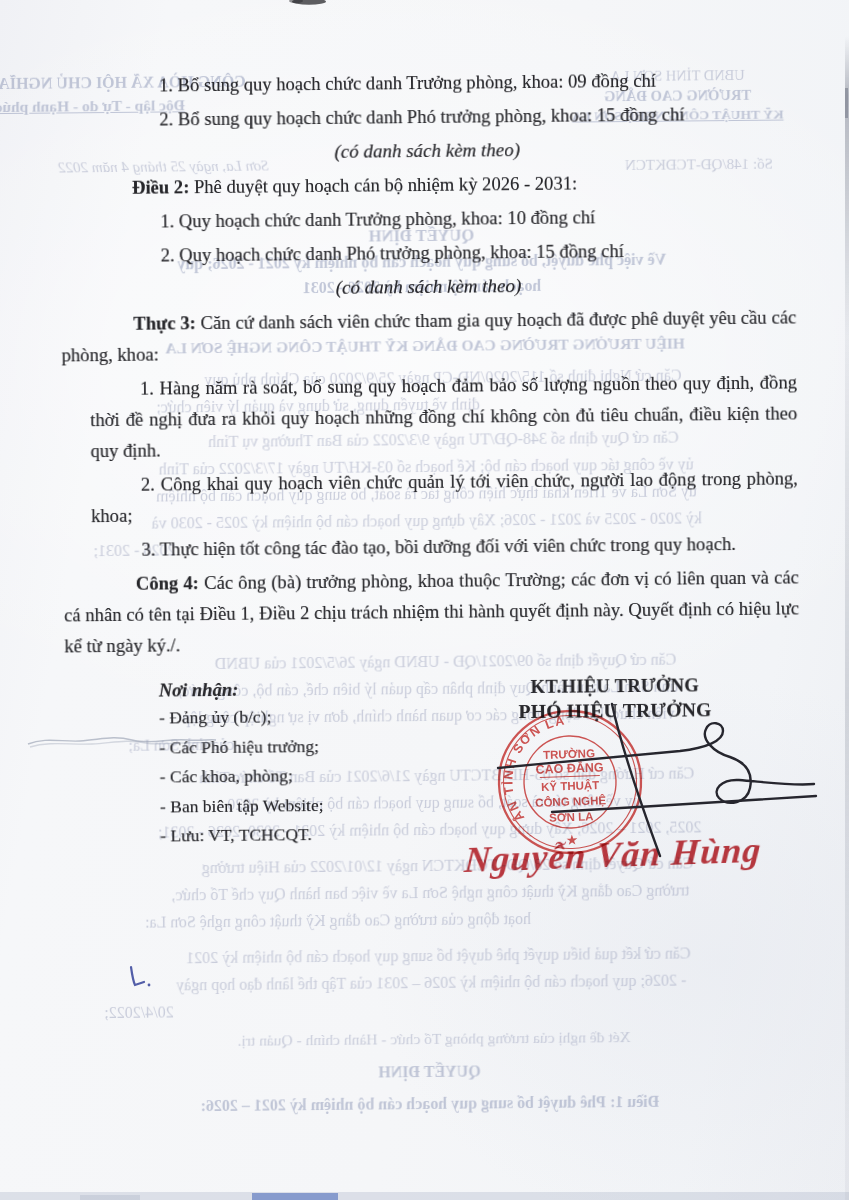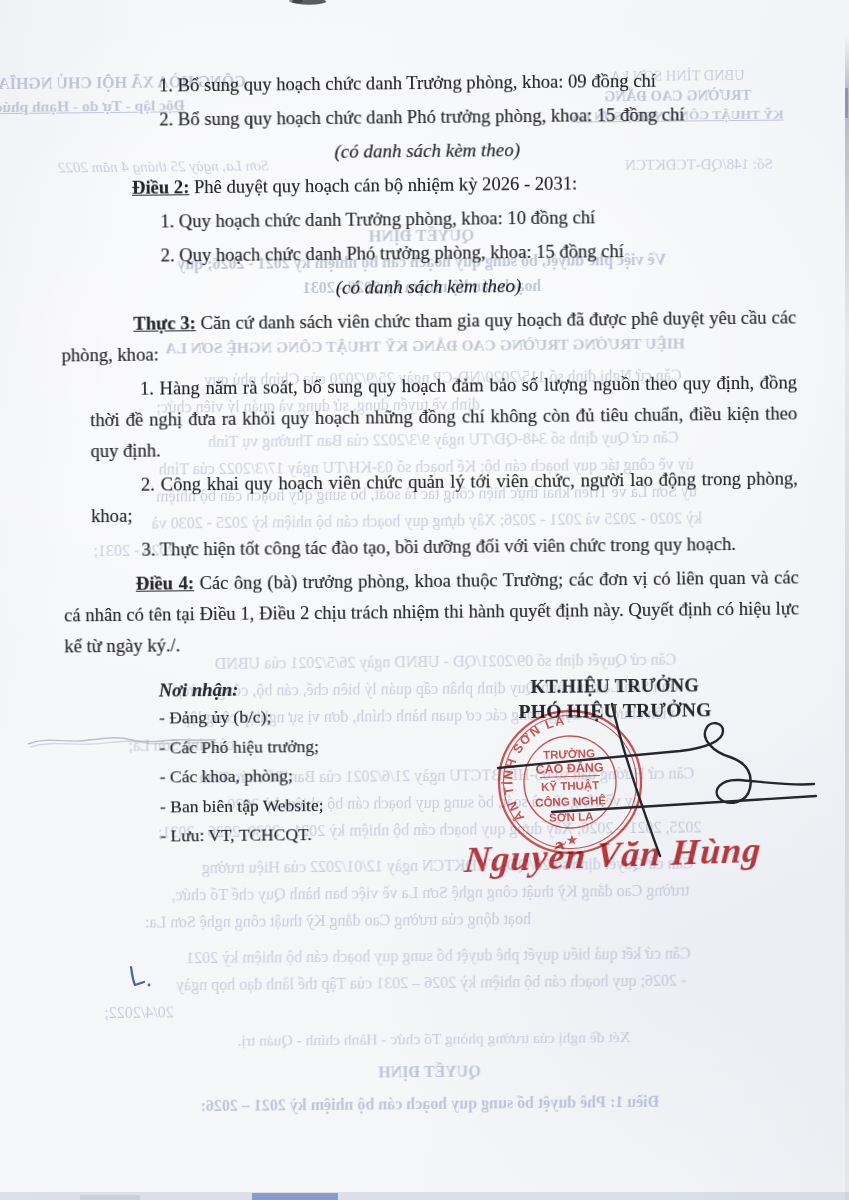--- a/index.html
+++ b/index.html
@@ -16,21 +16,21 @@
   .bleed{position:absolute;inset:0;transform:rotate(-.55deg);filter:blur(.45px);}
   .bleed-line{position:absolute;transform:scaleX(-1);color:rgba(134,143,174,.40);font-size:16.5px;
     white-space:nowrap;text-align:center;line-height:1.2;}
   .bleed-line.bb{font-weight:bold;color:rgba(124,135,170,.44);}
   .bleed-line.bi{font-style:italic;}
   .bleed-line.bu{text-decoration:underline;}
   
   .content{position:absolute;inset:0;transform:rotate(-.55deg);padding:64px 50px 0 64px;
     box-sizing:border-box;text-shadow:0 0 .6px rgba(38,38,44,.45);}
   .body p{margin:3px 0;font-size:18.6px;line-height:31px;}
-  .body p b{font-weight:bold;text-decoration:underline;}
+  .body p b{font-weight:bold;}
   .p-list1{margin-left:100px !important;}
   .p-center{text-align:center;font-style:italic;font-size:19px !important;}
   .p-para{text-align:justify;text-indent:72px;}
   .p-num{text-align:justify;text-indent:50px;margin-left:28px !important;margin-right:4px;}
   .footer{display:flex;margin-top:20px;}
   .recipients{margin-left:94px;flex:0 0 auto;}
   .rec-label{font-weight:bold;font-style:italic;font-size:18.5px;margin-bottom:2px;}
   .rec-list{font-size:17.5px;line-height:29.5px;}
   .signer{margin-left:auto;margin-right:20px;width:330px;text-align:center;font-weight:bold;}
   .s1{font-size:18.5px;letter-spacing:.3px;}
@@ -90,21 +90,21 @@
         <p class="p-list1">2. Bổ sung quy hoạch chức danh Phó trưởng phòng, khoa: 15 đồng chí</p>
         <p class="p-center">(có danh sách kèm theo)</p>
         <p class="p-para"><b>Điều 2:</b> Phê duyệt quy hoạch cán bộ nhiệm kỳ 2026 - 2031:</p>
         <p class="p-list1">1. Quy hoạch chức danh Trưởng phòng, khoa: 10 đồng chí</p>
         <p class="p-list1">2. Quy hoạch chức danh Phó trưởng phòng, khoa: 15 đồng chí</p>
         <p class="p-center">(có danh sách kèm theo)</p>
         <p class="p-para"><b>Thực 3:</b> Căn cứ danh sách viên chức tham gia quy hoạch đã được phê duyệt yêu cầu các phòng, khoa:</p>
         <p class="p-num">1. Hàng năm rà soát, bổ sung quy hoạch đảm bảo số lượng nguồn theo quy định, đồng thời đề nghị đưa ra khỏi quy hoạch những đồng chí không còn đủ tiêu chuẩn, điều kiện theo quy định.</p>
         <p class="p-num">2. Công khai quy hoạch viên chức quản lý tới viên chức, người lao động trong phòng, khoa;</p>
         <p class="p-num">3. Thực hiện tốt công tác đào tạo, bồi dưỡng đối với viên chức trong quy hoạch.</p>
-        <p class="p-para"><b>Điều 4:</b> Các ông (bà) trưởng phòng, khoa thuộc Trường; các đơn vị có liên quan và các cá nhân có tên tại Điều 1, Điều 2 chịu trách nhiệm thi hành quyết định này. Quyết định có hiệu lực kể từ ngày ký./.</p>
+        <p class="p-para"><b>Công 4:</b> Các ông (bà) trưởng phòng, khoa thuộc Trường; các đơn vị có liên quan và các cá nhân có tên tại Điều 1, Điều 2 chịu trách nhiệm thi hành quyết định này. Quyết định có hiệu lực kể từ ngày ký./.</p>
       </div>
     <div class="footer">
       <div class="recipients">
         <div class="rec-label">Nơi nhận:</div>
         <div class="rec-list">
             <div>- Đảng ủy (b/c);</div>
             <div>- Các Phó hiệu trưởng;</div>
             <div>- Các khoa, phòng;</div>
             <div>- Ban biên tập Website;</div>
             <div>- Lưu: VT, TCHCQT.</div>

